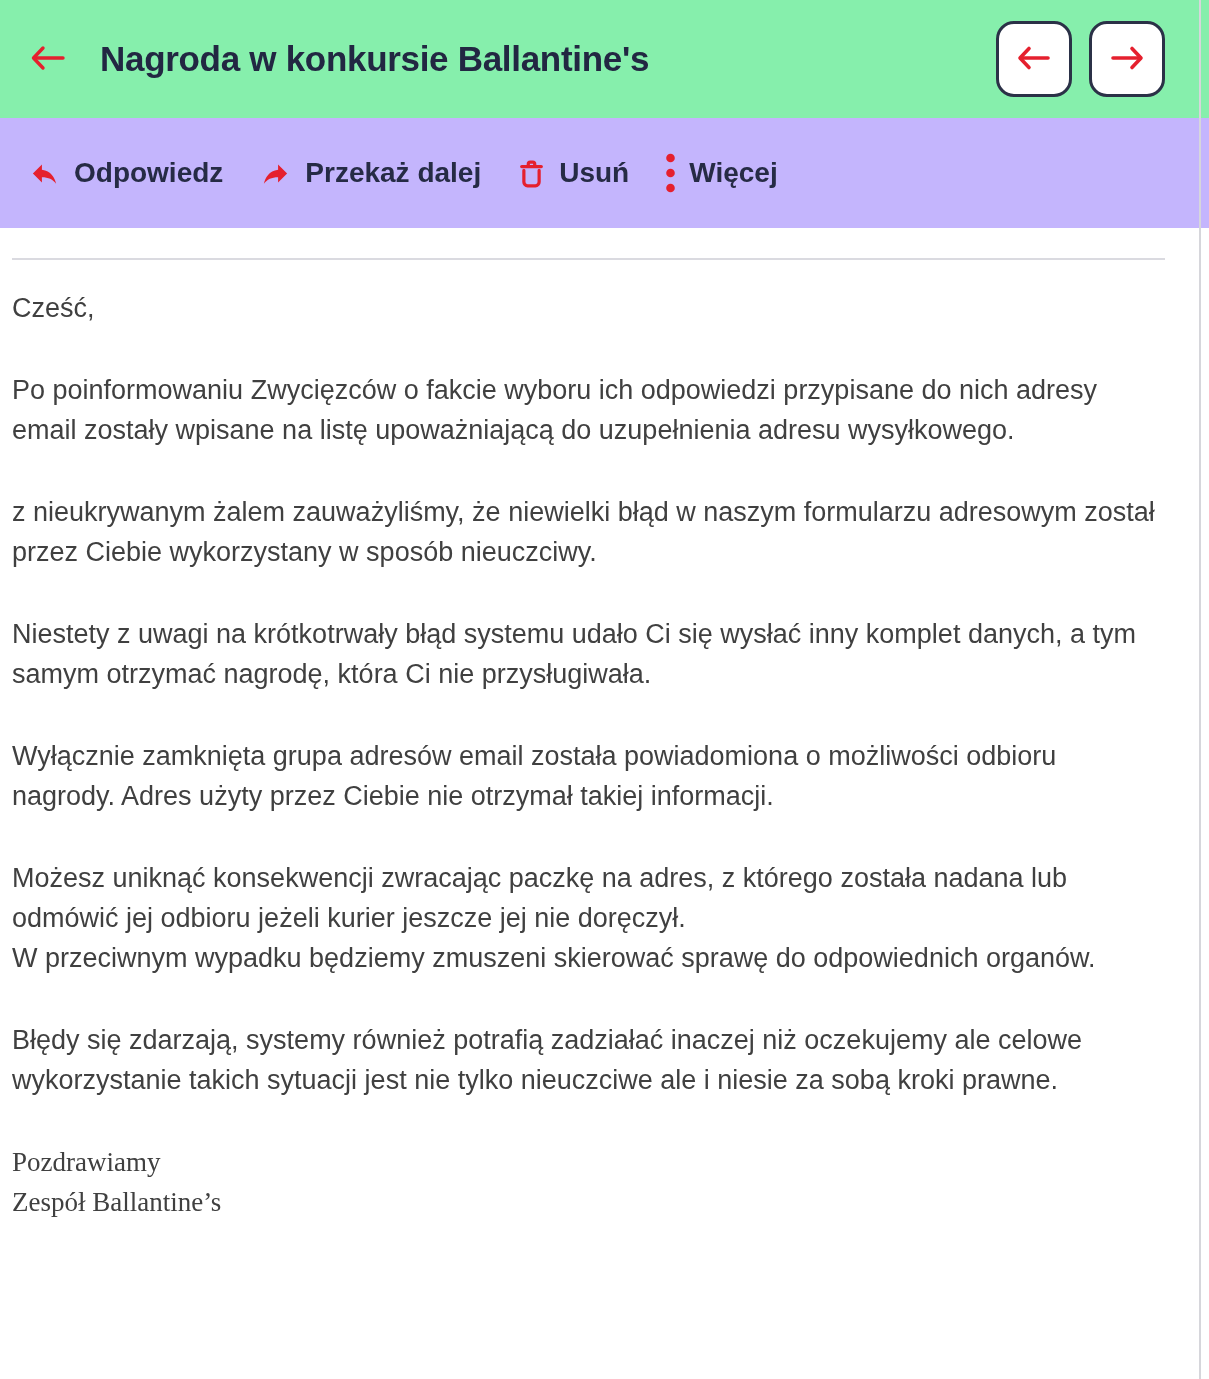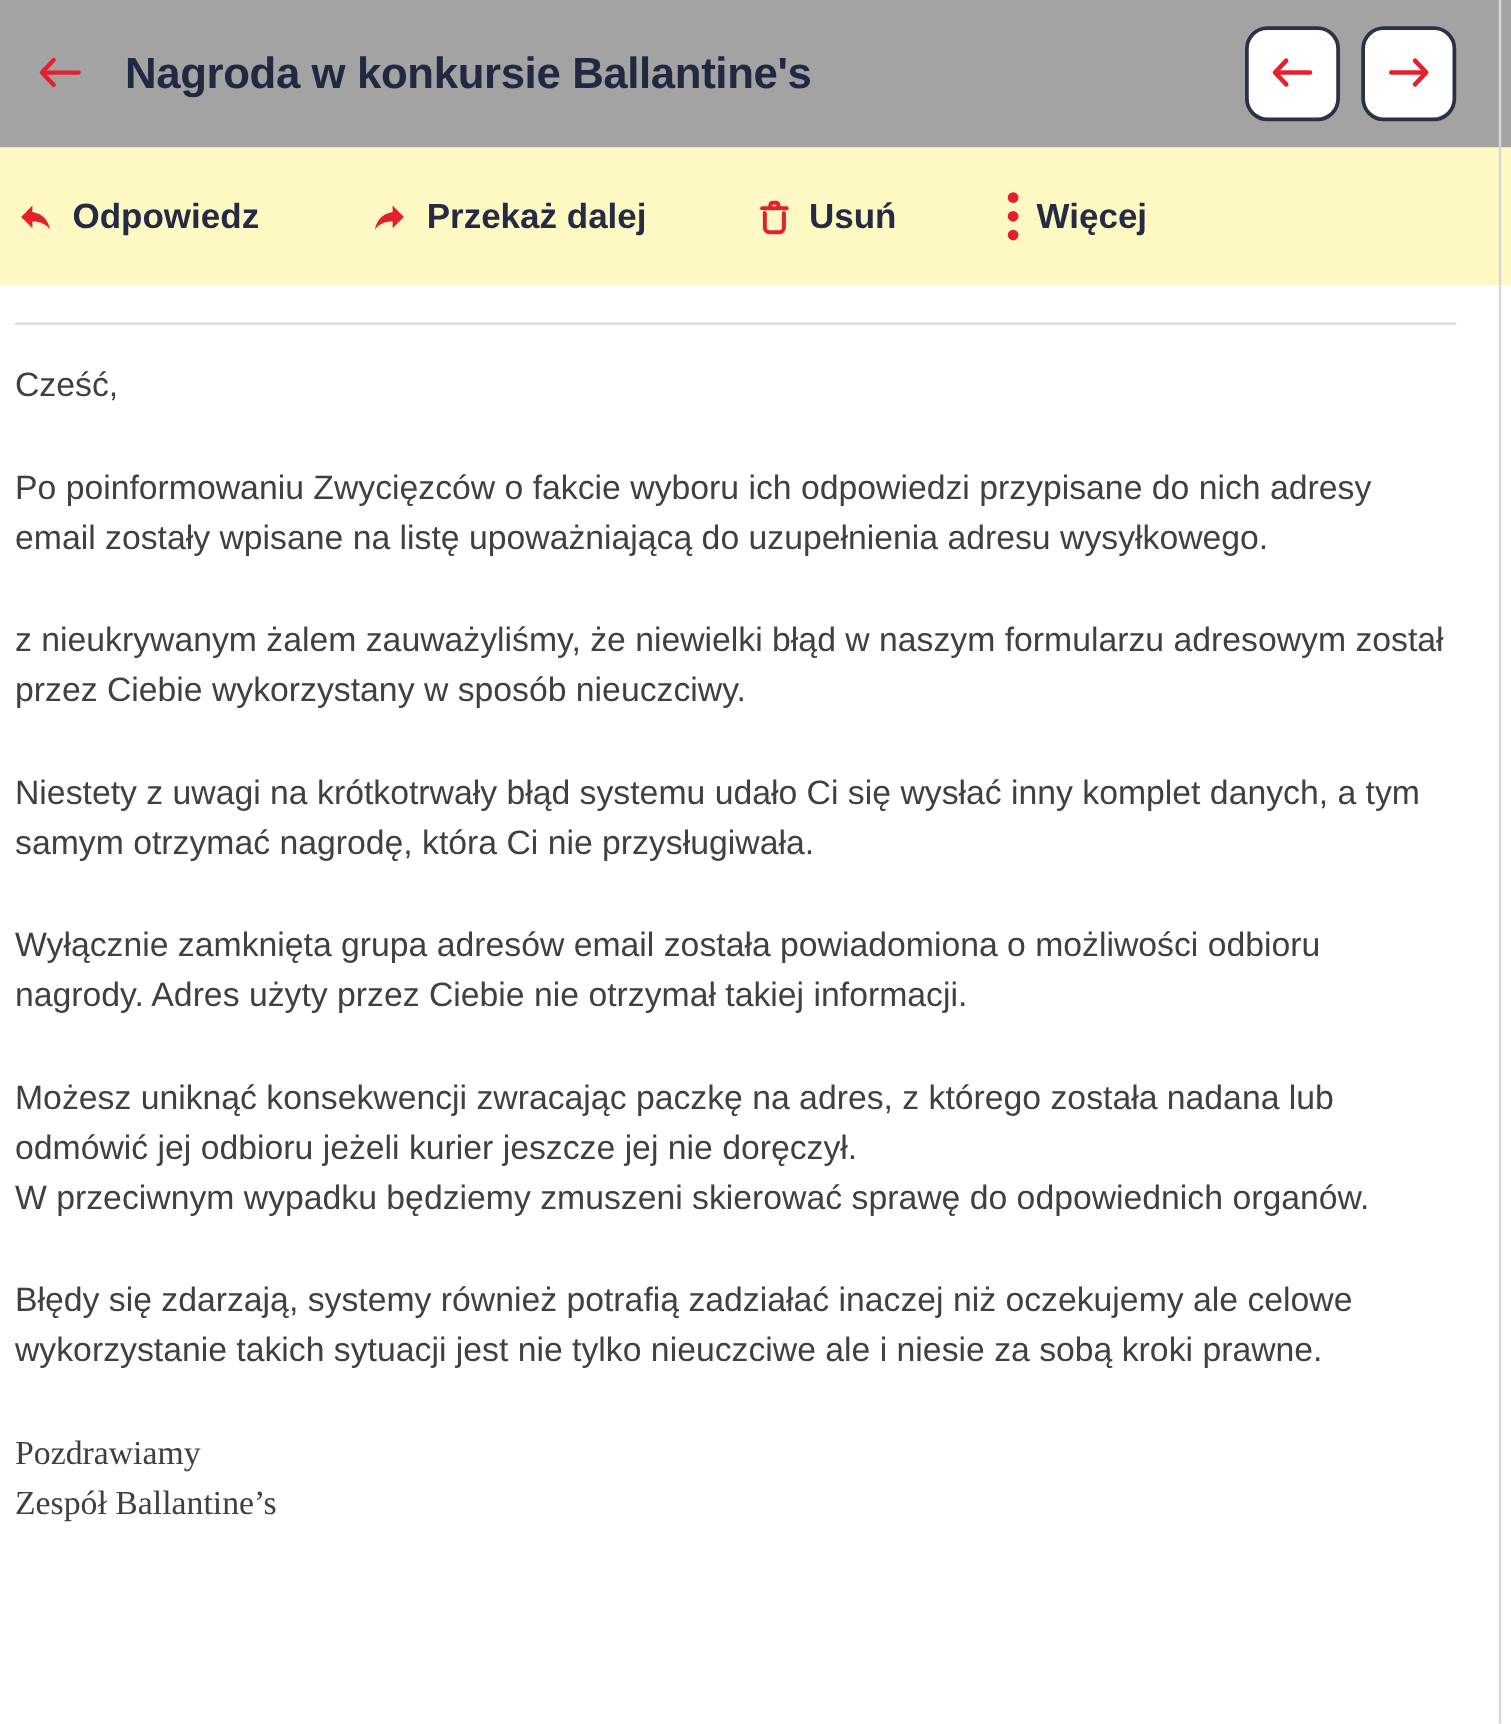--- a/index.html
+++ b/index.html
@@ -11,21 +11,21 @@
     position: relative;
     overflow: hidden;
   }
 
   
   .header {
     height: 118px;
     display: flex;
     align-items: center;
     padding: 0 44px 0 30px;
-    background: #a3a3a3;
+    background: #86efac;
   }
   .back-btn {
     background: none; border: none; padding: 0;
     margin-right: 34px;
     display: flex; align-items: center;
     cursor: pointer;
   }
   .subject {
     font-size: 35px;
     font-weight: 800;
@@ -43,25 +43,25 @@
     border-radius: 18px;
     background: #ffffff;
     display: flex; align-items: center; justify-content: center;
     padding: 0;
     cursor: pointer;
   }
 
   
   .toolbar {
     height: 110px;
-    background: #fef9c3;
+    background: #c4b5fd;
     display: flex;
     align-items: center;
-    padding-left: 12px;
-    column-gap: 88px;
+    padding-left: 28px;
+    column-gap: 36px;
   }
   .tb-item {
     display: flex; align-items: center; gap: 13px;
     background: none; border: none; padding: 0;
     font-family: "Liberation Sans", sans-serif;
     font-size: 28px;
     font-weight: 700;
     color: #262b45;
     cursor: pointer;
     white-space: nowrap;

